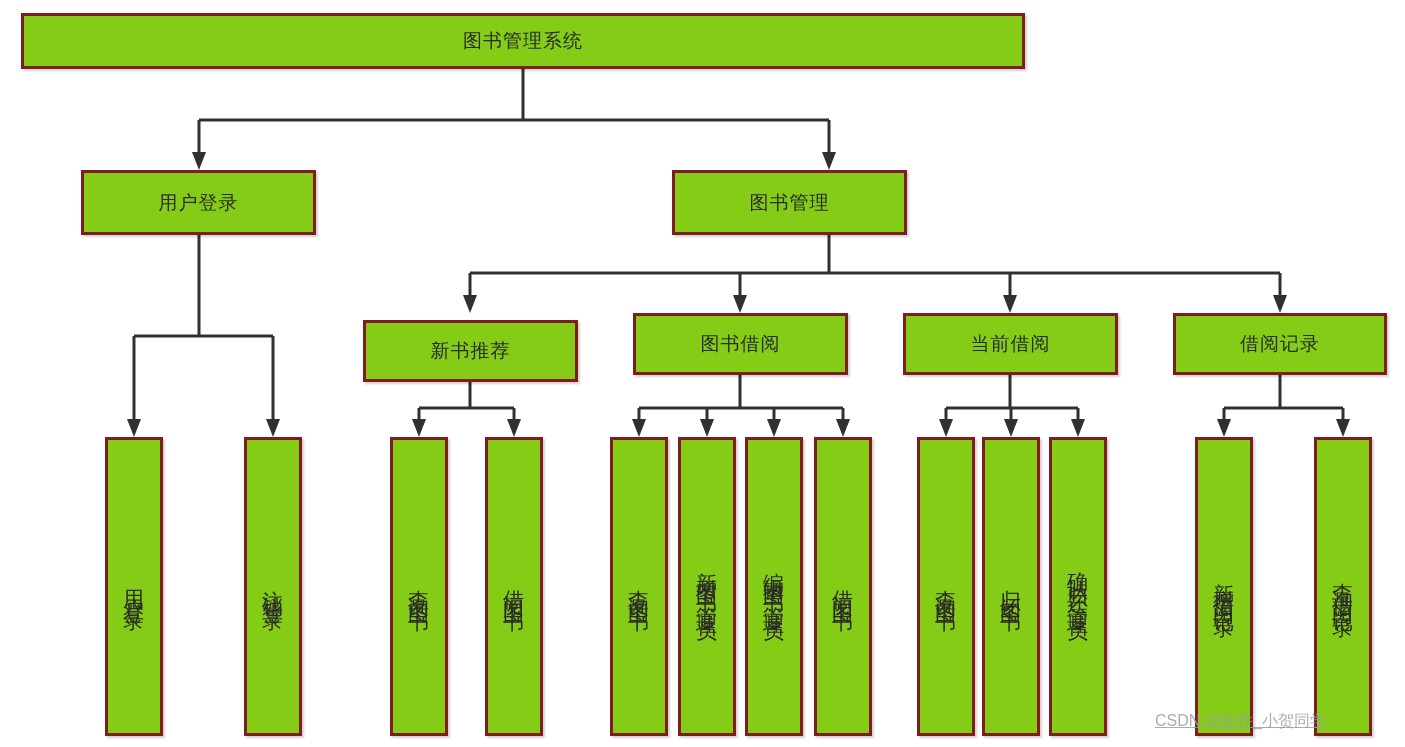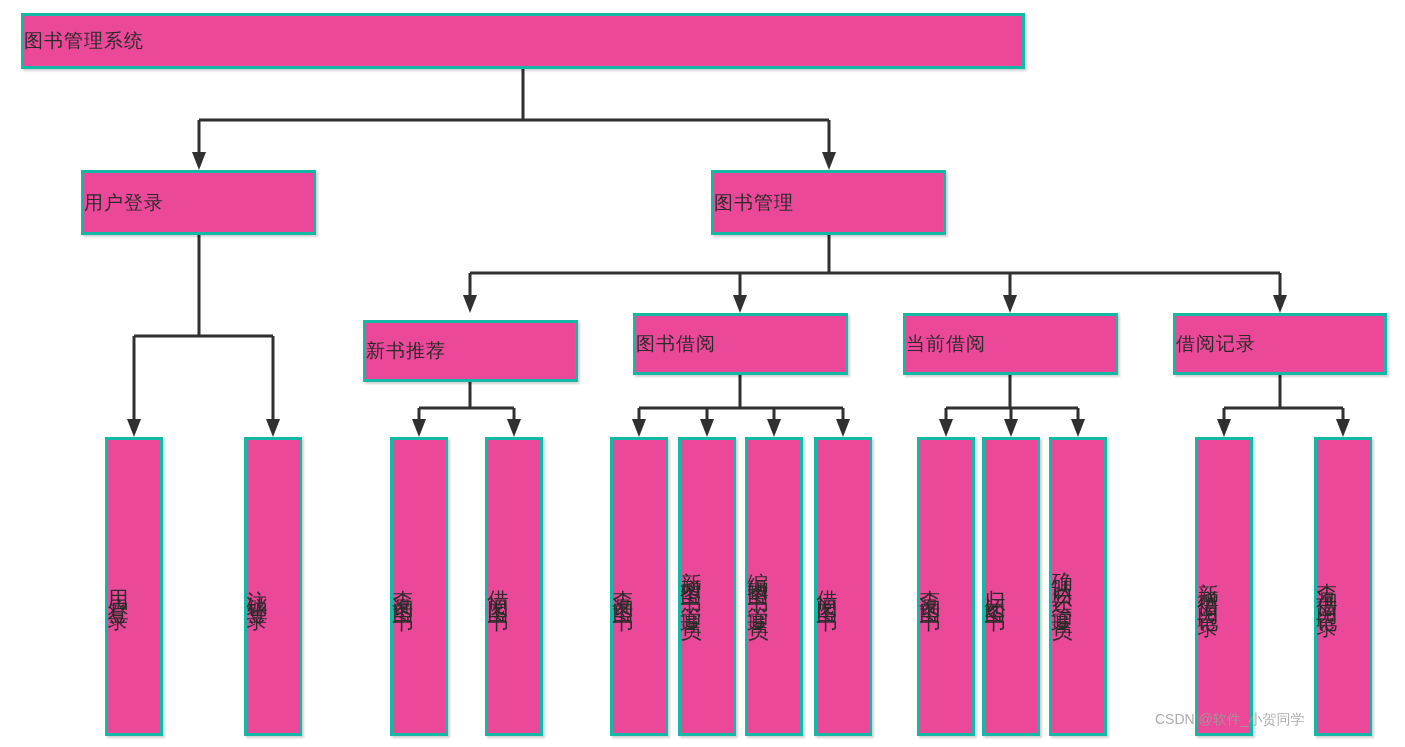--- a/index.html
+++ b/index.html
@@ -18,25 +18,26 @@
   svg.connectors {
     position: absolute;
     left: 0; top: 0;
     width: 1405px;
     height: 747px;
     z-index: 1;
   }
   .node {
     position: absolute;
     box-sizing: border-box;
-    background: #ec4899;
-    border: 3px solid #14b8a6;
+    background: #84cc16;
+    border: 3px solid #7f1d1d;
     box-shadow: 2px 2px 2px rgba(0,0,0,0.18);
     display: flex;
     align-items: center;
+    justify-content: center;
     z-index: 2;
     color: #2b2b2b;
   }
   .node .label {
     font-size: 19px;
     letter-spacing: 1px;
     white-space: nowrap;
     color: #2b2b2b;
   }
   .node.leaf .label {
@@ -45,24 +46,25 @@
     text-orientation: mixed;
     font-size: 21px;
     letter-spacing: 7px;
     line-height: 1;
     white-space: nowrap;
   }
   .watermark {
     position: absolute;
     left: 1155px;
     top: 711px;
-    font-size: 14px;
+    font-size: 16px;
     color: rgba(158,158,158,0.85);
     white-space: nowrap;
     z-index: 10;
+    text-decoration: underline;
   }
 </style>
 </head>
 <body>
 
 <div class="canvas">
 
   <svg class="connectors" viewBox="0 0 1405 747" xmlns="http://www.w3.org/2000/svg">
     <path d="M523 69 V120 M199 120 H829 M199 120 V154 M829 120 V154
              M199 235 V336 M134 336 H273 M134 336 V421 M273 336 V421
@@ -94,21 +96,21 @@
     </g>
   </svg>
 
   <div class="node" style="left:21px;top:13px;width:1004px;height:56px">
     <span class="label">图书管理系统</span>
   </div>
 
   <div class="node" style="left:81px;top:170px;width:235px;height:65px">
     <span class="label">用户登录</span>
   </div>
-  <div class="node" style="left:711px;top:170px;width:235px;height:65px">
+  <div class="node" style="left:672px;top:170px;width:235px;height:65px">
     <span class="label">图书管理</span>
   </div>
 
   <div class="node" style="left:363px;top:320px;width:215px;height:62px">
     <span class="label">新书推荐</span>
   </div>
   <div class="node" style="left:633px;top:313px;width:215px;height:62px">
     <span class="label">图书借阅</span>
   </div>
   <div class="node" style="left:1173px;top:313px;width:214px;height:62px">

